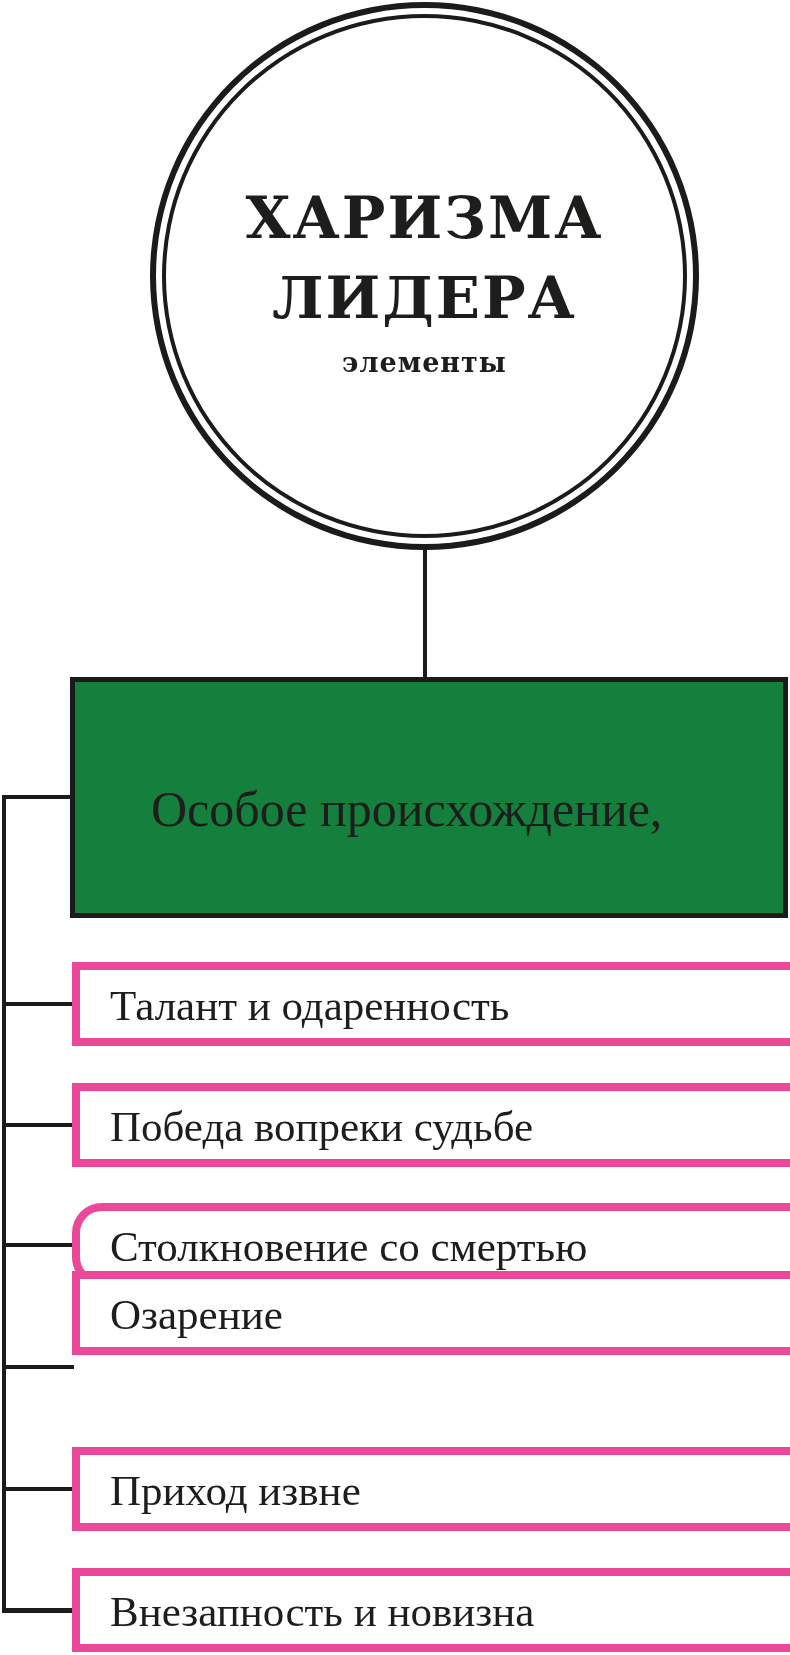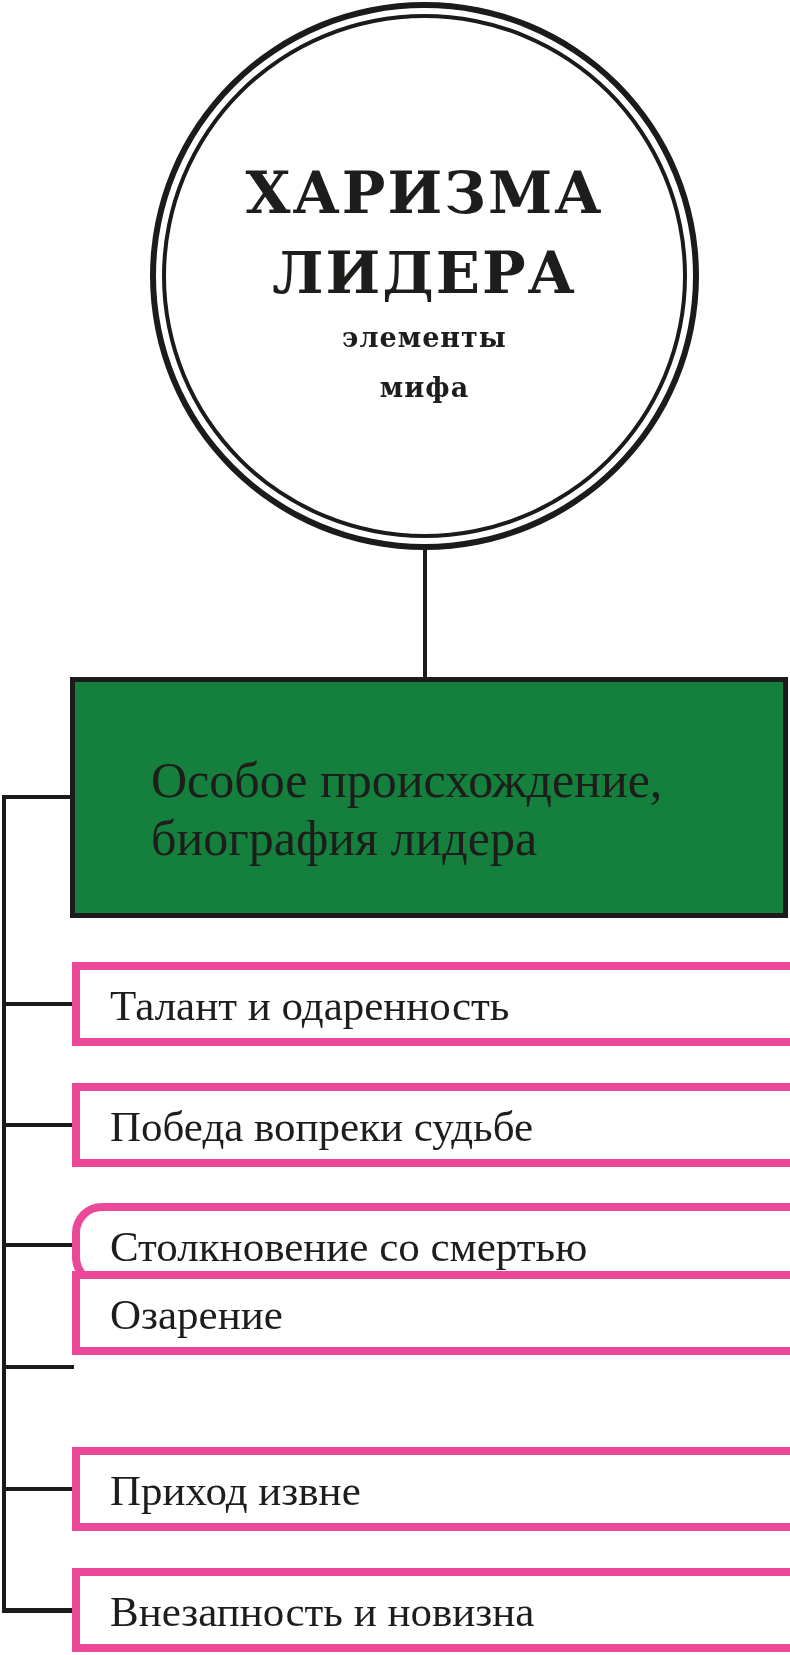--- a/index.html
+++ b/index.html
@@ -91,39 +91,37 @@
 <body>
 
 <div class="canvas">
 
   <div class="ring ring-outer"></div>
   <div class="ring ring-inner"></div>
   <div class="circle-text">
     <div class="circle-title">ХАРИЗМА</div>
     <div class="circle-title">ЛИДЕРА</div>
     <div class="circle-subtitle">элементы</div>
-    <div class="circle-subtitle">мифа</div>
   </div>
 
   <div class="line" style="left:423px; top:548px; width:4px; height:131px;"></div>
 
   <div class="line" style="left:2px; top:795px; width:4px; height:817px;"></div>
 
   <div class="line" style="left:2px; top:795px; width:68px; height:4px;"></div>
 
   <div class="line" style="left:2px; top:1002px; width:72px; height:4px;"></div>
   <div class="line" style="left:2px; top:1123px; width:72px; height:4px;"></div>
   <div class="line" style="left:2px; top:1243px; width:72px; height:4px;"></div>
   <div class="line" style="left:2px; top:1365px; width:72px; height:4px;"></div>
   <div class="line" style="left:2px; top:1487px; width:72px; height:4px;"></div>
   <div class="line" style="left:2px; top:1608px; width:72px; height:5px;"></div>
 
   <div class="root-box">
     <div>Особое происхождение,</div>
-    <div>биография лидера</div>
   </div>
 
   <div class="item-box" style="top:962px;">
     <span>Талант и одаренность</span>
   </div>
   <div class="item-box" style="top:1083px;">
     <span>Победа вопреки судьбе</span>
   </div>
   <div class="item-box" style="top:1203px;border-radius:30px;">
     <span>Столкновение со смертью</span>

